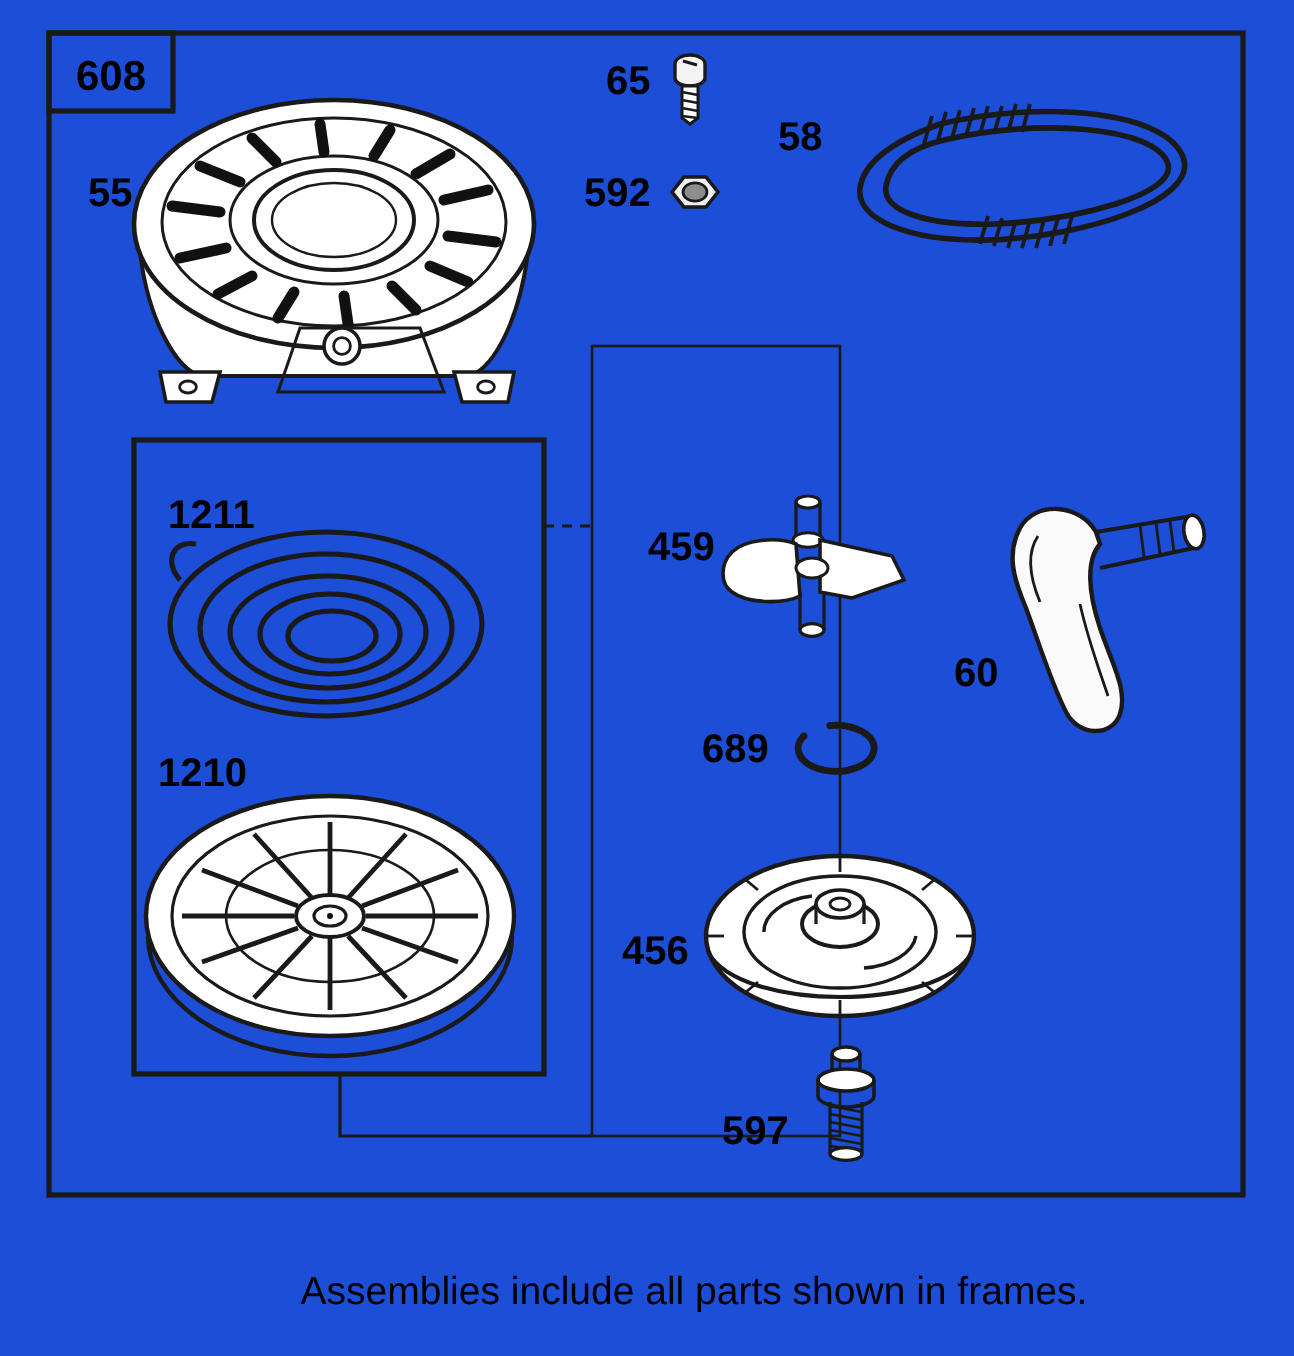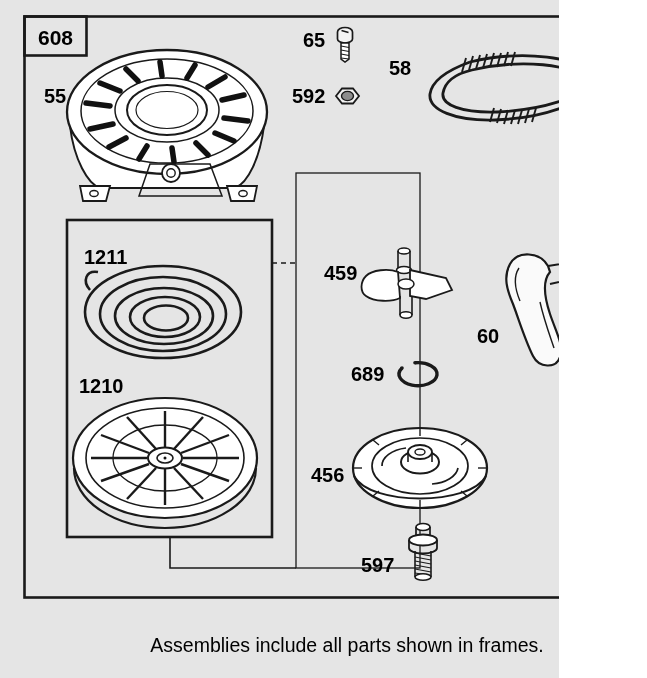--- a/index.html
+++ b/index.html
@@ -1,19 +1,19 @@
 <!DOCTYPE html>
 <html><head>
 <meta charset="utf-8">
 <style>
   html,body{margin:0;padding:0;background:#ffffff;}
   .page{
     position:relative;
-    width:559px;height:678px;
-    background:#e5e5e5;
+    width:647px;height:678px;
+    background:#1d4ed8;
     font-family:"Liberation Sans", sans-serif;
     overflow:hidden;
   }
   svg{display:block;}
   .part-label{
     font-family:"Liberation Sans", sans-serif;
     font-weight:700;
     font-size:20px;
     fill:#000000;
   }

